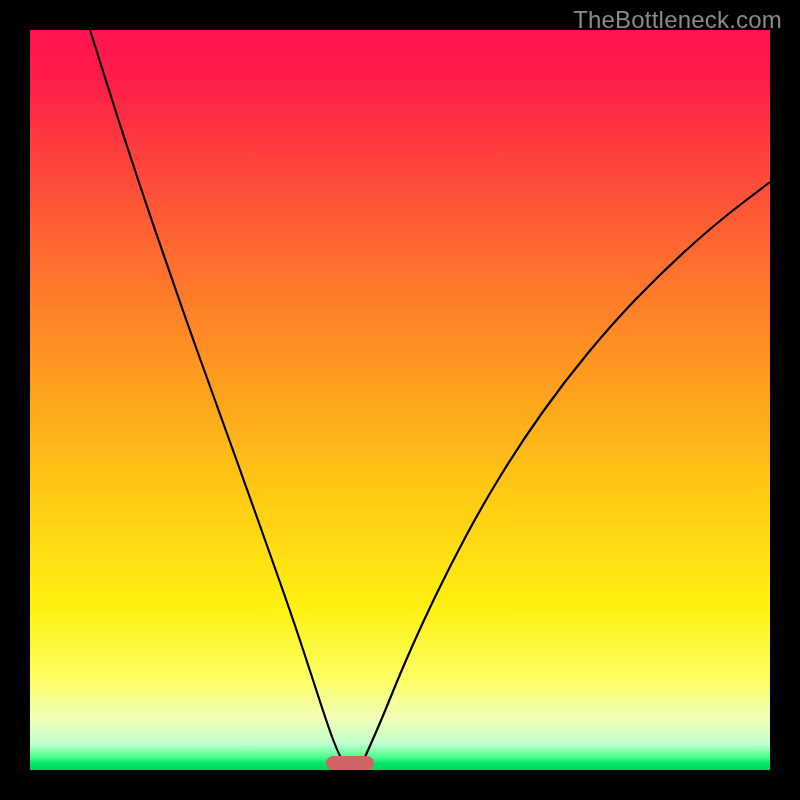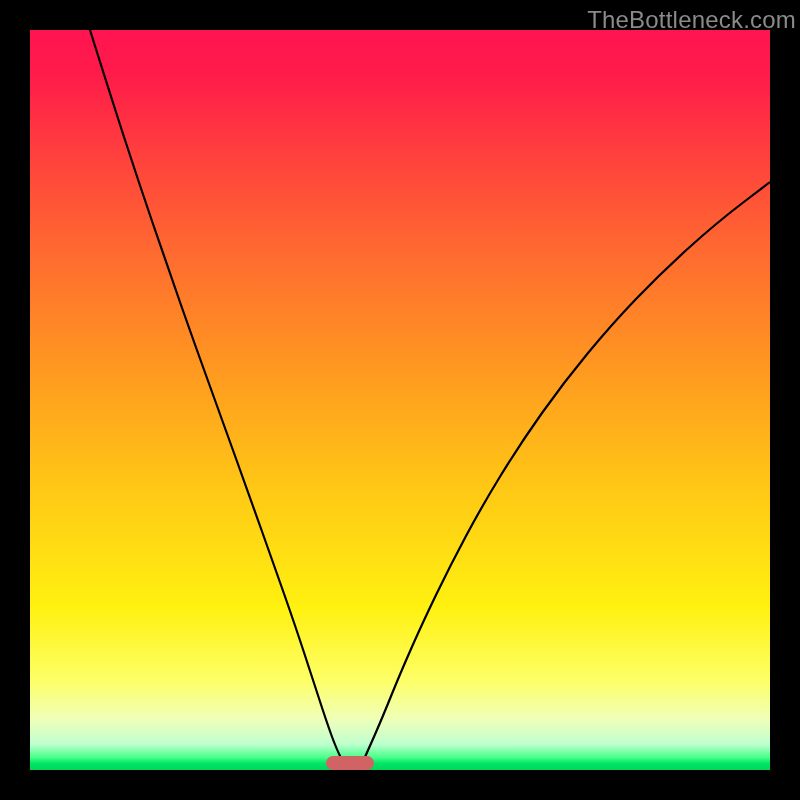--- a/index.html
+++ b/index.html
@@ -35,21 +35,21 @@
   }
   .marker {
     position: absolute;
     height: 14px;
     border-radius: 7px;
     background: #d06464;
   }
   .watermark {
     position: absolute;
     top: 6px;
-    right: 4px;
+    right: 18px;
     color: #8a8a8a;
     font-size: 24px;
     letter-spacing: 0.2px;
     font-weight: 500;
   }
   svg.curve {
     position: absolute;
     left: 0;
     top: 0;
     width: 740px;

